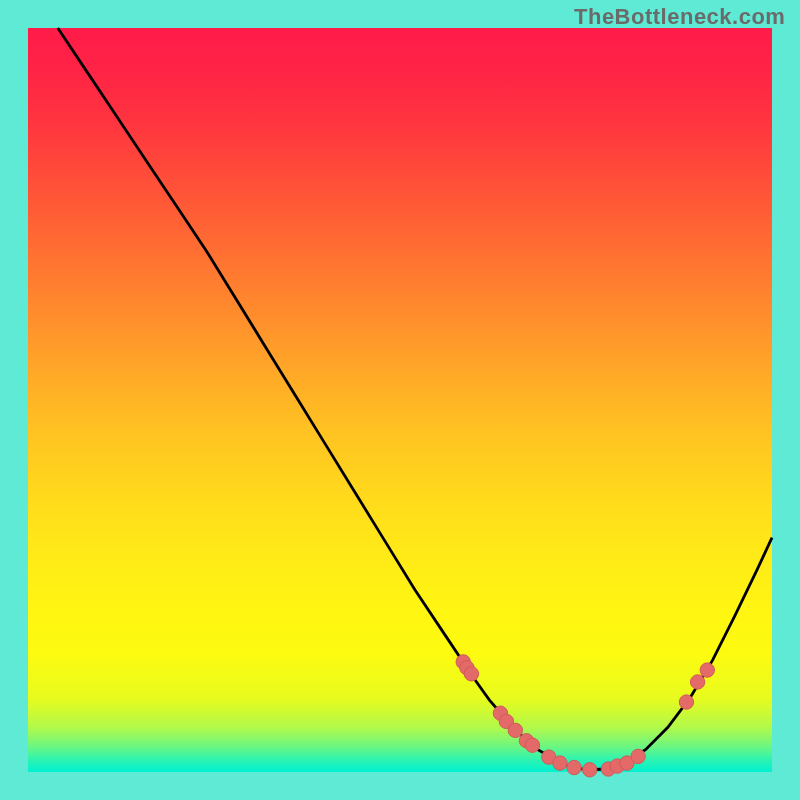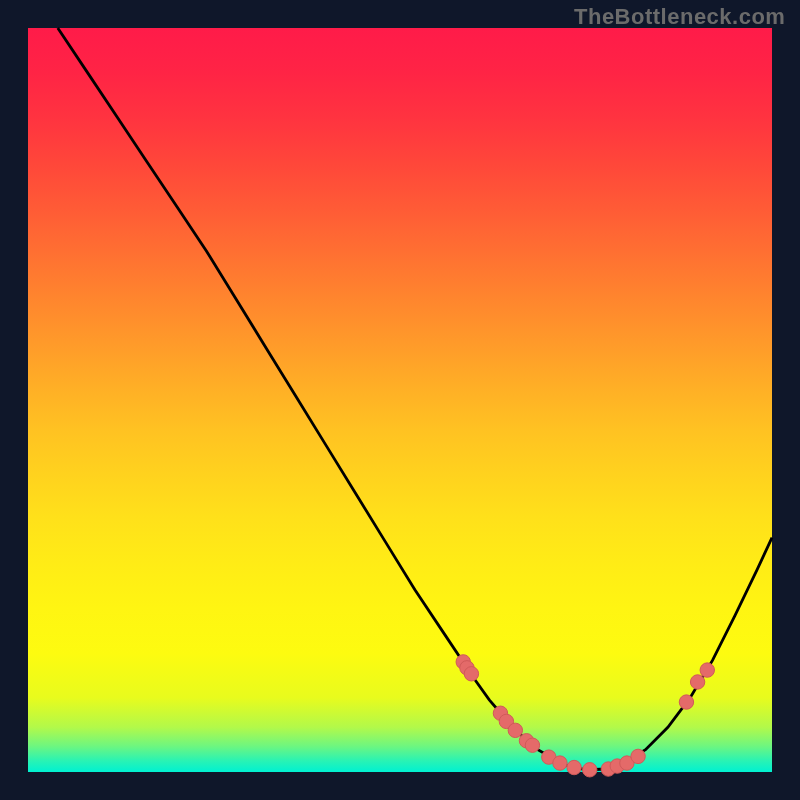--- a/index.html
+++ b/index.html
@@ -7,21 +7,21 @@
     padding: 0;
     width: 800px;
     height: 800px;
     background: #000000;
     overflow: hidden;
   }
   .container {
     position: relative;
     width: 800px;
     height: 800px;
-    background: #0f172a;
+    background: #5eead4;
   }
   .attribution {
     position: absolute;
     font-family: Arial, Helvetica, sans-serif;
     font-size: 22px;
     font-weight: bold;
     color: #6b6b6b;
     letter-spacing: 0.5px;
   }
   svg {

